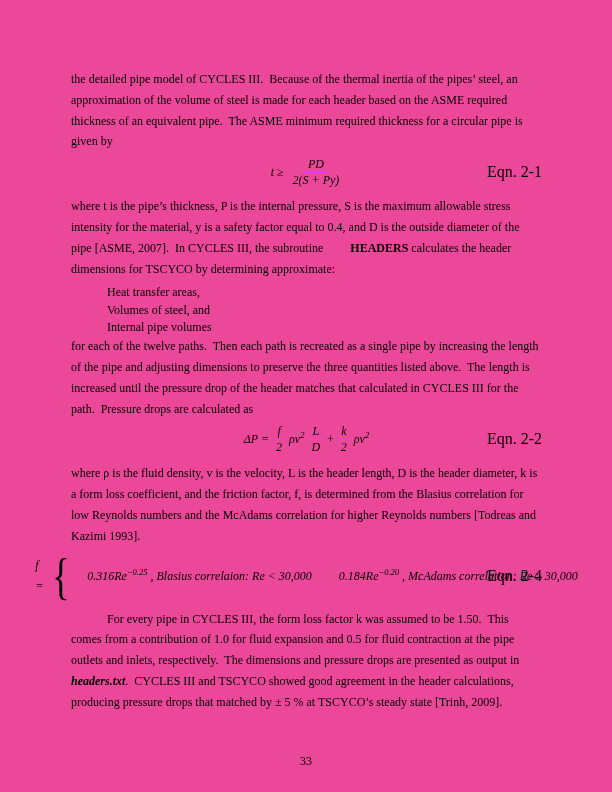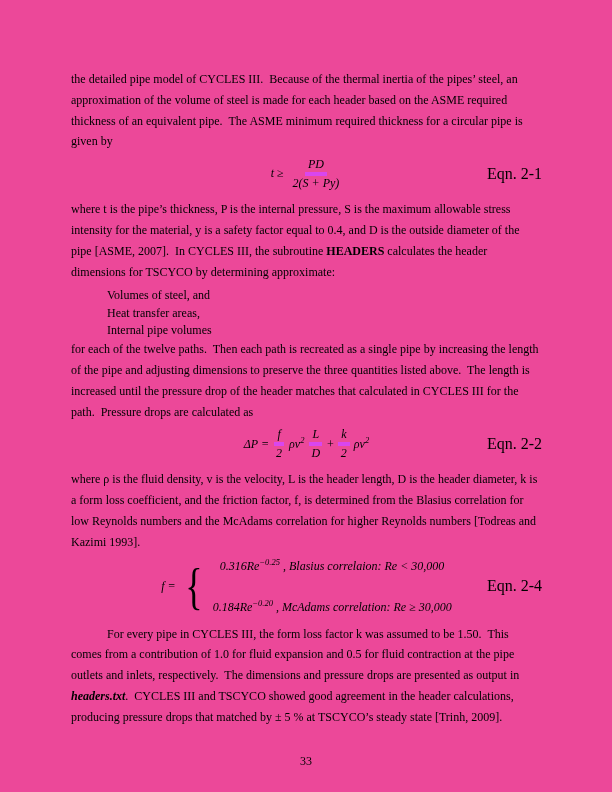--- a/index.html
+++ b/index.html
@@ -13,21 +13,21 @@
     overflow:hidden;
   }
   .content{
     position:absolute;
     left:71px;top:69px;width:471px;
     font-size:12px;
     line-height:20.8px;
   }
   p.body{margin:0;white-space:pre-wrap;text-align:left;}
   .indent-first{text-indent:36px;}
-  .b{font-weight:bold;}
+  .b{font-weight:bold;margin-left:24px;}
   .bi{font-weight:bold;font-style:italic;}
   .mi{font-style:italic;}
   ul.plain-list{
     list-style:none;
     margin:5px 0 0 36px;
     padding:0;
     line-height:17.3px;
   }
   .mt13{margin-top:13px;}
   
@@ -47,21 +47,21 @@
   }
   .frac{
     display:inline-flex;
     flex-direction:column;
     align-items:center;
     vertical-align:middle;
   }
   .frac .num{
     display:block;
     padding:1px 3px 1px 3px;
-    border-bottom:4px solid #d946ef;
+    border-bottom:1px solid #d946ef;
     line-height:13px;
     text-align:right;
   }
   .frac .den{
     display:block;
     padding:1px 3px 0 3px;
     line-height:13px;
     text-align:right;
   }
   sup.exp{
@@ -81,21 +81,21 @@
   .brace{
     font-size:50px;
     line-height:46px;
     font-weight:400;
     transform:scaleX(0.72);
     display:inline-block;
     margin-right:1px;
   }
   .cases{
     display:flex;
-    flex-direction:column;
+    flex-direction:row;
     gap:27px;
   }
   .case{
     line-height:14px;
     white-space:pre;
   }
   .case.first{padding-left:7px;}
   .page-number{
     position:absolute;
     top:726px;
@@ -121,22 +121,22 @@
           <span class="num mi">PD</span>
           <span class="den mi">2(S + Py)</span>
         </span>
       </span>
       <span class="eq-label">Eqn. 2-1</span>
     </div>
 
     <p class="body"><span>where t is the pipe’s thickness, P is the internal pressure, S is the maximum allowable stress intensity for the material, y is a safety factor equal to 0.4, and D is the outside diameter of the pipe [ASME, 2007].  In CYCLES III, the subroutine </span><span class="b">HEADERS</span><span> calculates the header dimensions for TSCYCO by determining approximate:</span></p>
 
     <ul class="plain-list">
+      <li>Heat transfer areas,</li>
       <li>Volumes of steel, and</li>
-      <li>Heat transfer areas,</li>
       <li>Internal pipe volumes</li>
     </ul>
 
     <p class="body mt13"><span>for each of the twelve paths.  Then each path is recreated as a single pipe by increasing the length of the pipe and adjusting dimensions to preserve the three quantities listed above.  The length is increased until the pressure drop of the header matches that calculated in CYCLES III for the path.  Pressure drops are calculated as</span></p>
 
     <div class="eq-row">
       <span class="eq-group" style="gap:4px;">
         <span class="mi">ΔP =</span>
         <span class="frac">
           <span class="num mi">f</span>

